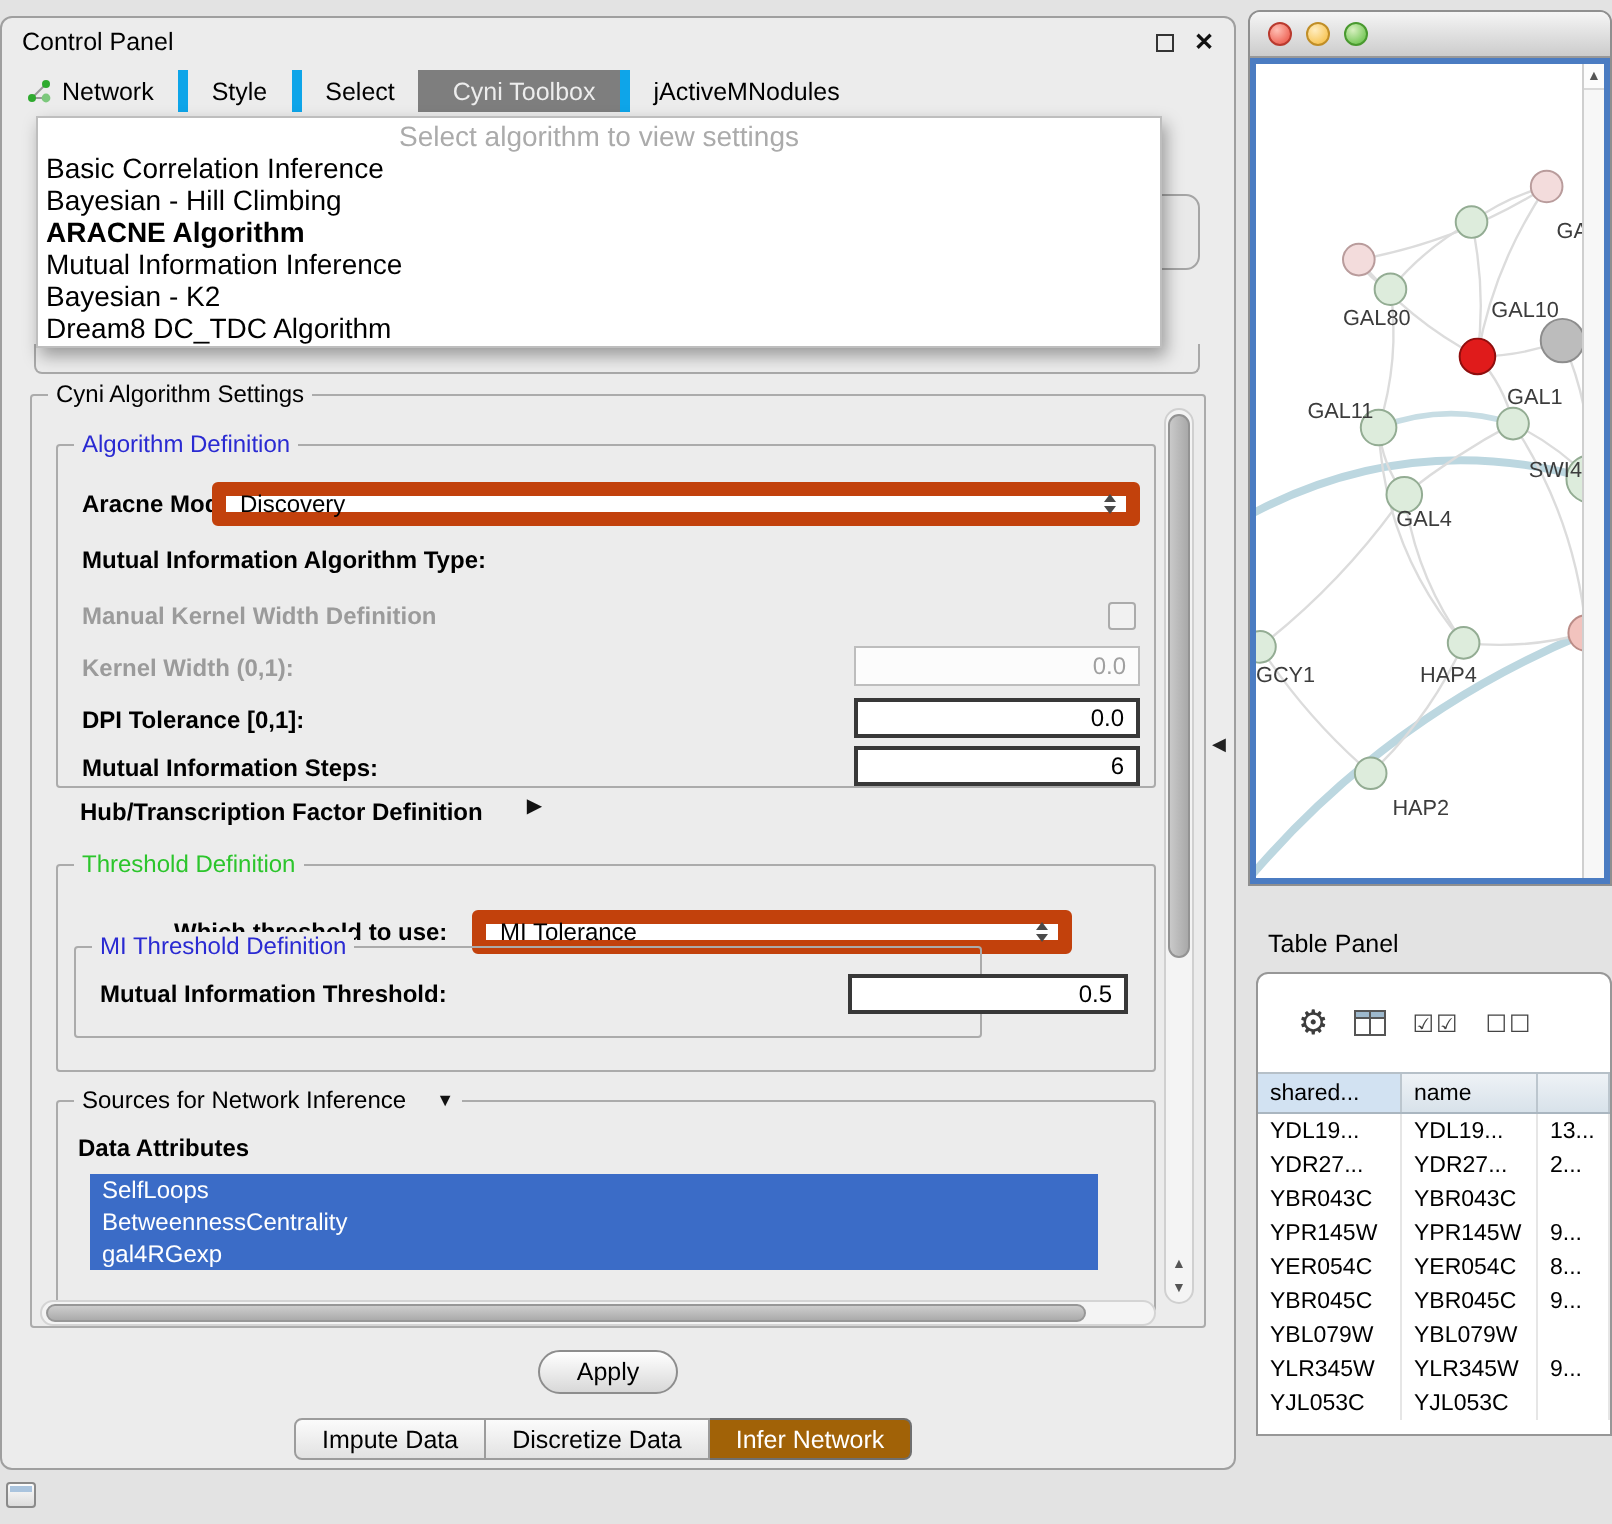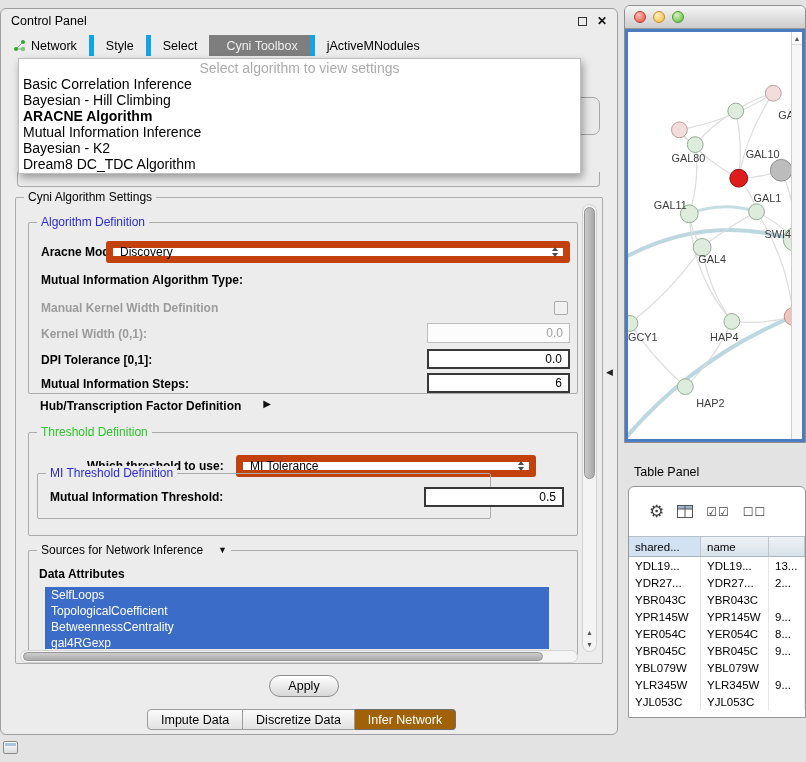--- a/index.html
+++ b/index.html
@@ -48,21 +48,21 @@
   .combo-arrows .dn{border-top:4px solid #4a4a4a}
   .tfield{position:absolute;height:20px;background:#fff;border:1px solid #9a9a9a;display:flex;align-items:center;justify-content:flex-end;padding-right:6px;font-size:12px}
   .tfield.strong{border:2px solid #383838}
   .tfield.dim{border-color:#bdbdbd;color:#a0a0a0;background:#fcfcfc}
   .checkbox{position:absolute;width:14px;height:14px;background:#f1f1f1;border:1px solid #ababab;border-radius:2px}
   #hub-row{position:absolute;left:24px;top:201px;display:flex;gap:22px;height:18px}
   .flabel-inline{font-weight:bold;font-size:12px;white-space:nowrap}
   .tri{font-size:10px;line-height:1;color:#111}
 
   #attr-label{left:10px;top:12px}
-  #attr-list{position:absolute;left:16px;top:36px;width:504px;height:62px;background:#14b8a6;overflow:hidden}
+  #attr-list{position:absolute;left:16px;top:36px;width:504px;height:48px;background:#14b8a6;overflow:hidden}
   .attr-item{height:16px;line-height:16px;background:#3b6cc7;color:#fff;font-size:12px;padding-left:6px;white-space:nowrap}
 
   
   #v-scroll{position:absolute;left:566px;top:6px;width:15px;height:448px;background:#f4f4f4;border:1px solid #d0d0d0;border-radius:8px}
   #v-thumb{position:absolute;left:1px;top:2px;width:11px;height:272px;background:linear-gradient(90deg,#c9c9c9,#a9a9a9);border:1px solid #939393;border-radius:6px}
   .v-arrow{position:absolute;left:0;width:13px;height:12px;display:flex;align-items:center;justify-content:center;font-size:7px;color:#555}
   #v-up{bottom:13px}
   #v-dn{bottom:1px}
   #h-scroll{position:absolute;left:4px;top:452px;width:558px;height:13px;background:#f4f4f4;border:1px solid #d4d4d4;border-radius:7px}
   #h-thumb{position:absolute;left:2px;top:1px;width:520px;height:9px;background:linear-gradient(#cdcdcd,#ababab);border:1px solid #979797;border-radius:5px}
@@ -228,21 +228,20 @@
     </div>
 
     <div id="sources-group" class="group">
       <div class="glabel" style="display:flex;align-items:center;gap:15px">
         <span>Sources for Network Inference</span>
         <span class="tri" style="font-size:9px">▼</span>
       </div>
       <div class="flabel" id="attr-label">Data Attributes</div>
       <div id="attr-list">
           <div class="attr-item">SelfLoops</div>
-          <div class="attr-item">TopologicalCoefficient</div>
           <div class="attr-item">BetweennessCentrality</div>
           <div class="attr-item">gal4RGexp</div>
         </div>
     </div>
 
     <div id="v-scroll">
       <div id="v-thumb"></div>
       <div class="v-arrow" id="v-up">▲</div>
       <div class="v-arrow" id="v-dn">▼</div>
     </div>

